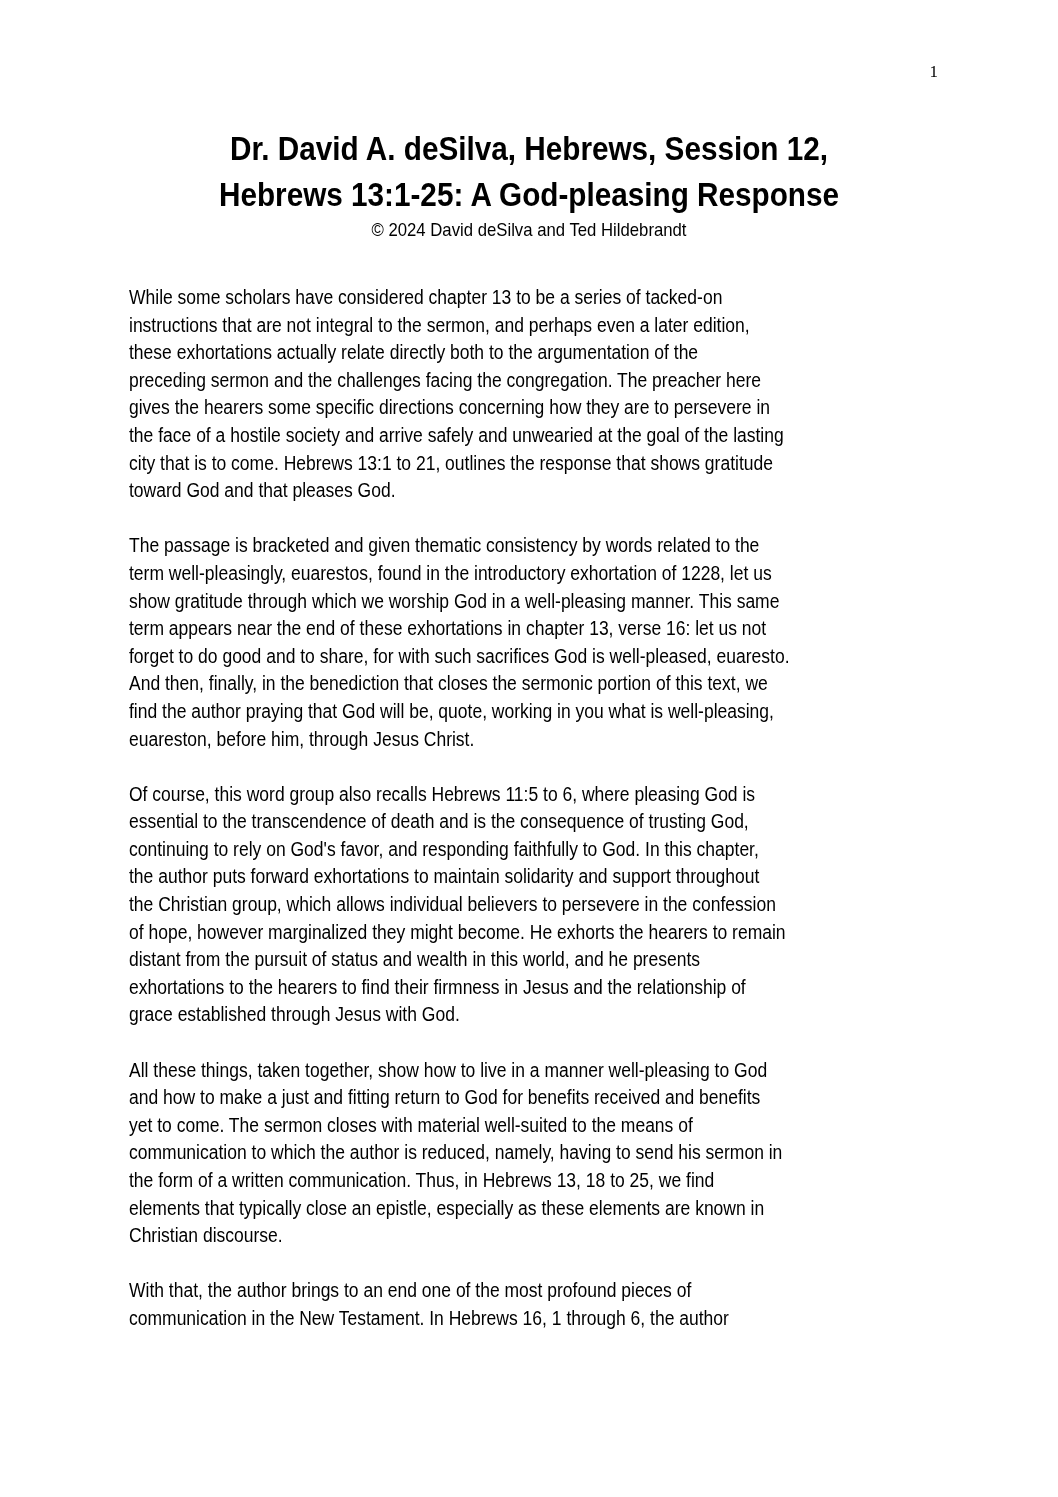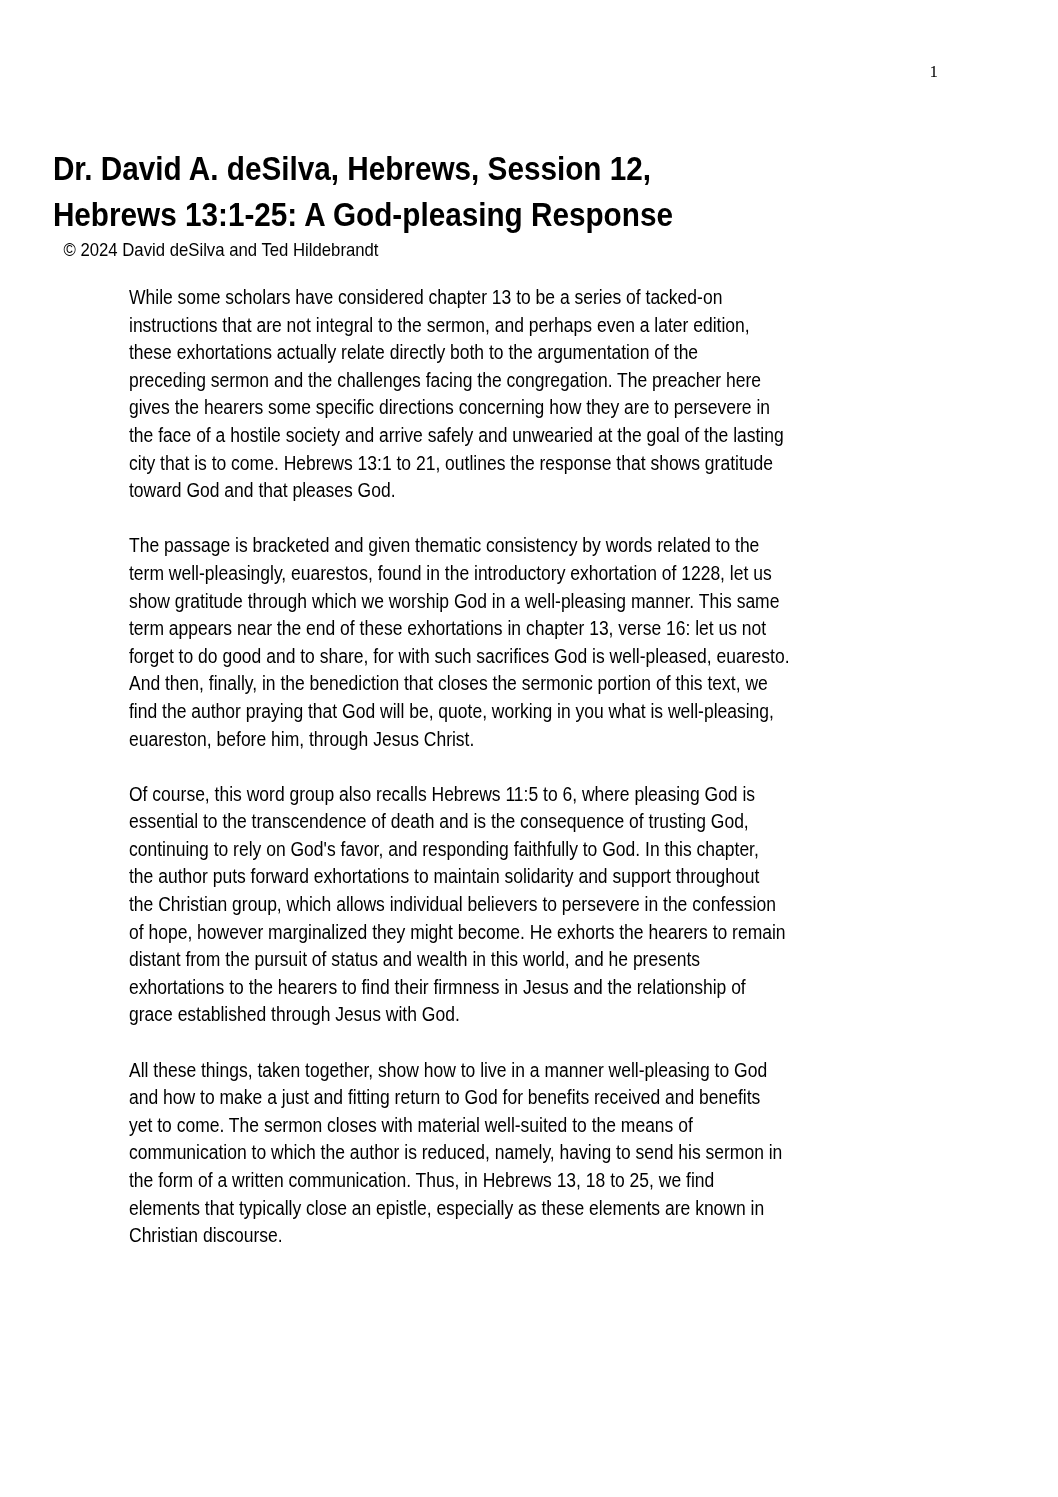--- a/index.html
+++ b/index.html
@@ -1,21 +1,21 @@
 <!DOCTYPE html>
 <html><head>
   <meta charset="utf-8">
   <style>
     html, body { margin: 0; padding: 0; background: #ffffff; }
     body { width: 1058px; height: 1497px; position: relative; overflow: hidden; color: #000; }
     .page-number {
       position: absolute; left: 918px; top: 62px; width: 20px; text-align: right;
       font-family: "Liberation Serif", serif; font-size: 17px;
     }
-    .title-block { position: absolute; left: 0; top: 146px; width: 1058px; }
+    .title-block { position: absolute; left: 0; top: 126px; width: 1058px; text-align: center; }
     .title-line {
       font-family: "Liberation Sans", sans-serif; font-weight: bold; font-size: 33px;
       line-height: 46px; height: 46px; white-space: nowrap;
       transform: scaleX(0.9); transform-origin: center;
     }
     .copyright {
       font-family: "Liberation Sans", sans-serif; font-size: 19px; line-height: 24px;
       white-space: nowrap; transform: scaleX(0.88); transform-origin: center;
     }
     .body-text { position: absolute; left: 129px; top: 284px; width: 820px; }
@@ -71,13 +71,17 @@
   </p>
   <p class="para">
     <span class="line">All these things, taken together, show how to live in a manner well-pleasing to God</span>
     <span class="line">and how to make a just and fitting return to God for benefits received and benefits</span>
     <span class="line">yet to come. The sermon closes with material well-suited to the means of</span>
     <span class="line">communication to which the author is reduced, namely, having to send his sermon in</span>
     <span class="line">the form of a written communication. Thus, in Hebrews 13, 18 to 25, we find</span>
     <span class="line">elements that typically close an epistle, especially as these elements are known in</span>
     <span class="line">Christian discourse.</span>
   </p>
+  <p class="para">
+    <span class="line">With that, the author brings to an end one of the most profound pieces of</span>
+    <span class="line">communication in the New Testament. In Hebrews 16, 1 through 6, the author</span>
+  </p>
 </div>
 
 </body></html>

